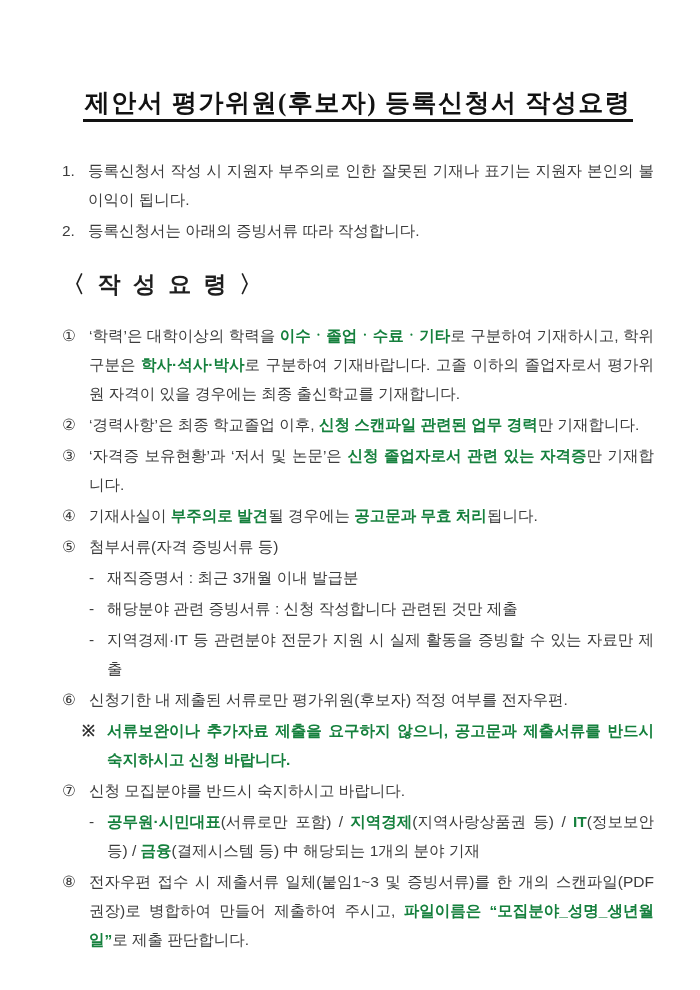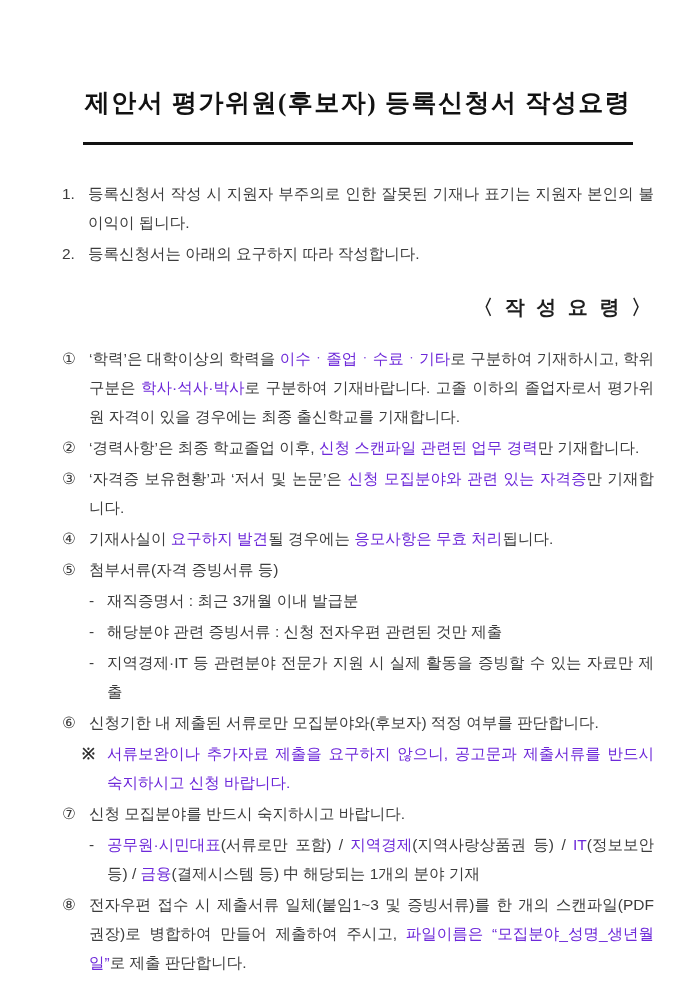--- a/index.html
+++ b/index.html
@@ -23,49 +23,49 @@
     margin: 0 0 34px 0;
   }
   .doc-title .title-text {
     display: inline-block;
     font-family: "Liberation Serif", serif;
     font-size: 25px;
     font-weight: 700;
     color: #121212;
     letter-spacing: 1.5px;
     border-bottom: 3px solid #121212;
-    padding: 0 2px 23px 2px;
+    padding: 0 2px 0 2px;
     white-space: nowrap;
   }
   .blocks { width: 100%; }
   .block {
     display: flex;
     font-size: 15.5px;
     line-height: 29px;
     margin-bottom: 2px;
   }
   .block .marker {
     flex: 0 0 auto;
     white-space: pre;
   }
   .block .runs {
     flex: 1 1 auto;
     text-align: justify;
   }
-  .runs .b { font-weight: 400; color: #6d28d9; }
+  .runs .b { font-weight: 700; color: #15803d; }
   .intro .marker { width: 26px; }
   .item  .marker { width: 27px; }
   .sub   { padding-left: 27px; }
   .sub .marker { width: 18px; }
   .note  { padding-left: 20px; font-weight: 700; color: #2e2e2e; }
   .note .marker { width: 25px; }
   .heading {
     display: block;
-    text-align: right;
-    font-size: 20px;
+    text-align: left;
+    font-size: 23px;
     font-weight: 700;
     color: #1f1f1f;
     letter-spacing: 3px;
     margin: 24px 0 22px 0;
     line-height: 30px;
   }
 </style>
 </head>
 <body>
 
@@ -73,58 +73,58 @@
   <h1 class="doc-title">
     <span class="title-text">제안서 평가위원(후보자) 등록신청서 작성요령</span>
   </h1>
   <div class="blocks" id="blocks">
       <div class="block intro">
         <span class="marker">1.</span>
         <span class="runs"><span>등록신청서 작성 시 지원자 부주의로 인한 잘못된 기재나 표기는 지원자 본인의 불이익이 됩니다.</span></span>
       </div>
       <div class="block intro">
         <span class="marker">2.</span>
-        <span class="runs"><span>등록신청서는 아래의 요구하지 따라 작성합니다.</span></span>
+        <span class="runs"><span>등록신청서는 아래의 증빙서류 따라 작성합니다.</span></span>
       </div>
       <div class="block heading">〈 작 성 요 령 〉</div>
       <div class="block item">
         <span class="marker">①</span>
         <span class="runs"><span>‘학력’은 대학이상의 학력을 </span><span class="b">이수ㆍ졸업ㆍ수료ㆍ기타</span><span>로 구분하여 기재하시고, 학위 구분은 </span><span class="b">학사·석사·박사</span><span>로 구분하여 기재바랍니다. 고졸 이하의 졸업자로서 평가위원 자격이 있을 경우에는 최종 출신학교를 기재합니다.</span></span>
       </div>
       <div class="block item">
         <span class="marker">②</span>
         <span class="runs"><span>‘경력사항’은 최종 학교졸업 이후, </span><span class="b">신청 스캔파일 관련된 업무 경력</span><span>만 기재합니다.</span></span>
       </div>
       <div class="block item">
         <span class="marker">③</span>
-        <span class="runs"><span>‘자격증 보유현황’과 ‘저서 및 논문’은 </span><span class="b">신청 모집분야와 관련 있는 자격증</span><span>만 기재합니다.</span></span>
+        <span class="runs"><span>‘자격증 보유현황’과 ‘저서 및 논문’은 </span><span class="b">신청 졸업자로서 관련 있는 자격증</span><span>만 기재합니다.</span></span>
       </div>
       <div class="block item">
         <span class="marker">④</span>
-        <span class="runs"><span>기재사실이 </span><span class="b">요구하지 발견</span><span>될 경우에는 </span><span class="b">응모사항은 무효 처리</span><span>됩니다.</span></span>
+        <span class="runs"><span>기재사실이 </span><span class="b">부주의로 발견</span><span>될 경우에는 </span><span class="b">공고문과 무효 처리</span><span>됩니다.</span></span>
       </div>
       <div class="block item">
         <span class="marker">⑤</span>
         <span class="runs"><span>첨부서류(자격 증빙서류 등)</span></span>
       </div>
       <div class="block sub">
         <span class="marker">-</span>
         <span class="runs"><span>재직증명서 : 최근 3개월 이내 발급분</span></span>
       </div>
       <div class="block sub">
         <span class="marker">-</span>
-        <span class="runs"><span>해당분야 관련 증빙서류 : 신청 전자우편 관련된 것만 제출</span></span>
+        <span class="runs"><span>해당분야 관련 증빙서류 : 신청 작성합니다 관련된 것만 제출</span></span>
       </div>
       <div class="block sub">
         <span class="marker">-</span>
         <span class="runs"><span>지역경제·IT 등 관련분야 전문가 지원 시 실제 활동을 증빙할 수 있는 자료만 제출</span></span>
       </div>
       <div class="block item">
         <span class="marker">⑥</span>
-        <span class="runs"><span>신청기한 내 제출된 서류로만 모집분야와(후보자) 적정 여부를 판단합니다.</span></span>
+        <span class="runs"><span>신청기한 내 제출된 서류로만 평가위원(후보자) 적정 여부를 전자우편.</span></span>
       </div>
       <div class="block note">
         <span class="marker">※</span>
         <span class="runs"><span class="b">서류보완이나 추가자료 제출을 요구하지 않으니, 공고문과 제출서류를 반드시 숙지하시고 신청 바랍니다.</span></span>
       </div>
       <div class="block item">
         <span class="marker">⑦</span>
         <span class="runs"><span>신청 모집분야를 반드시 숙지하시고 바랍니다.</span></span>
       </div>
       <div class="block sub">

